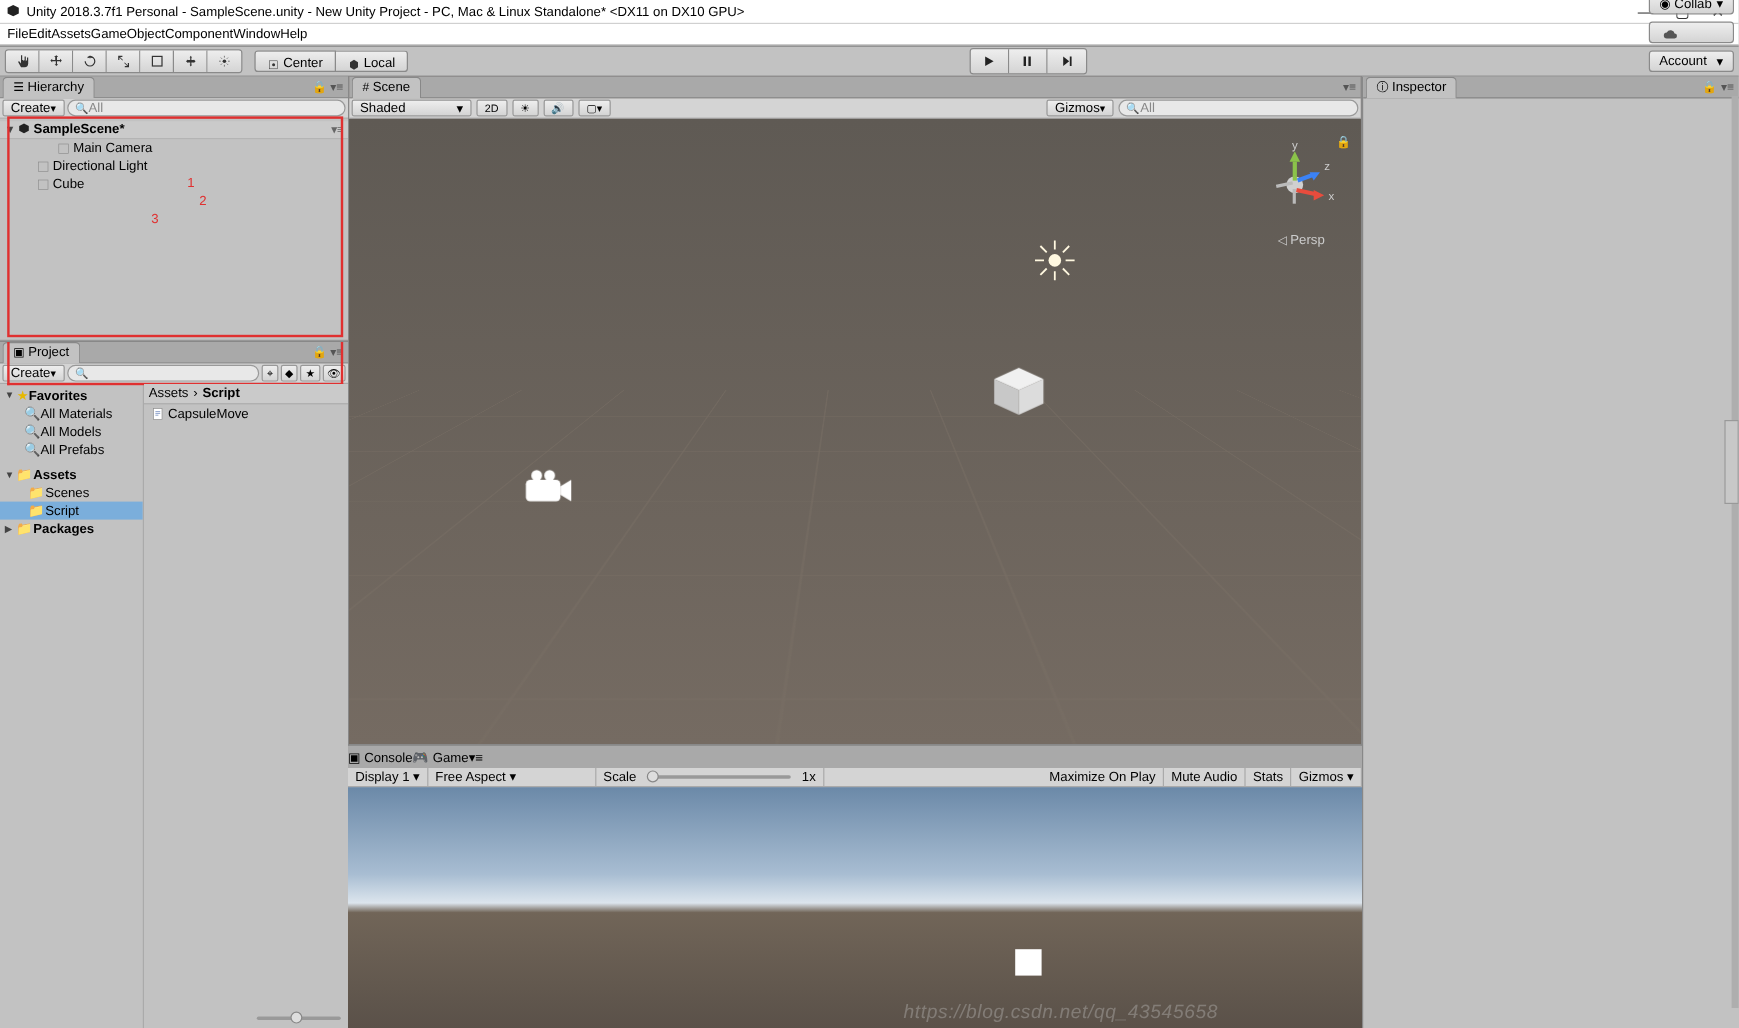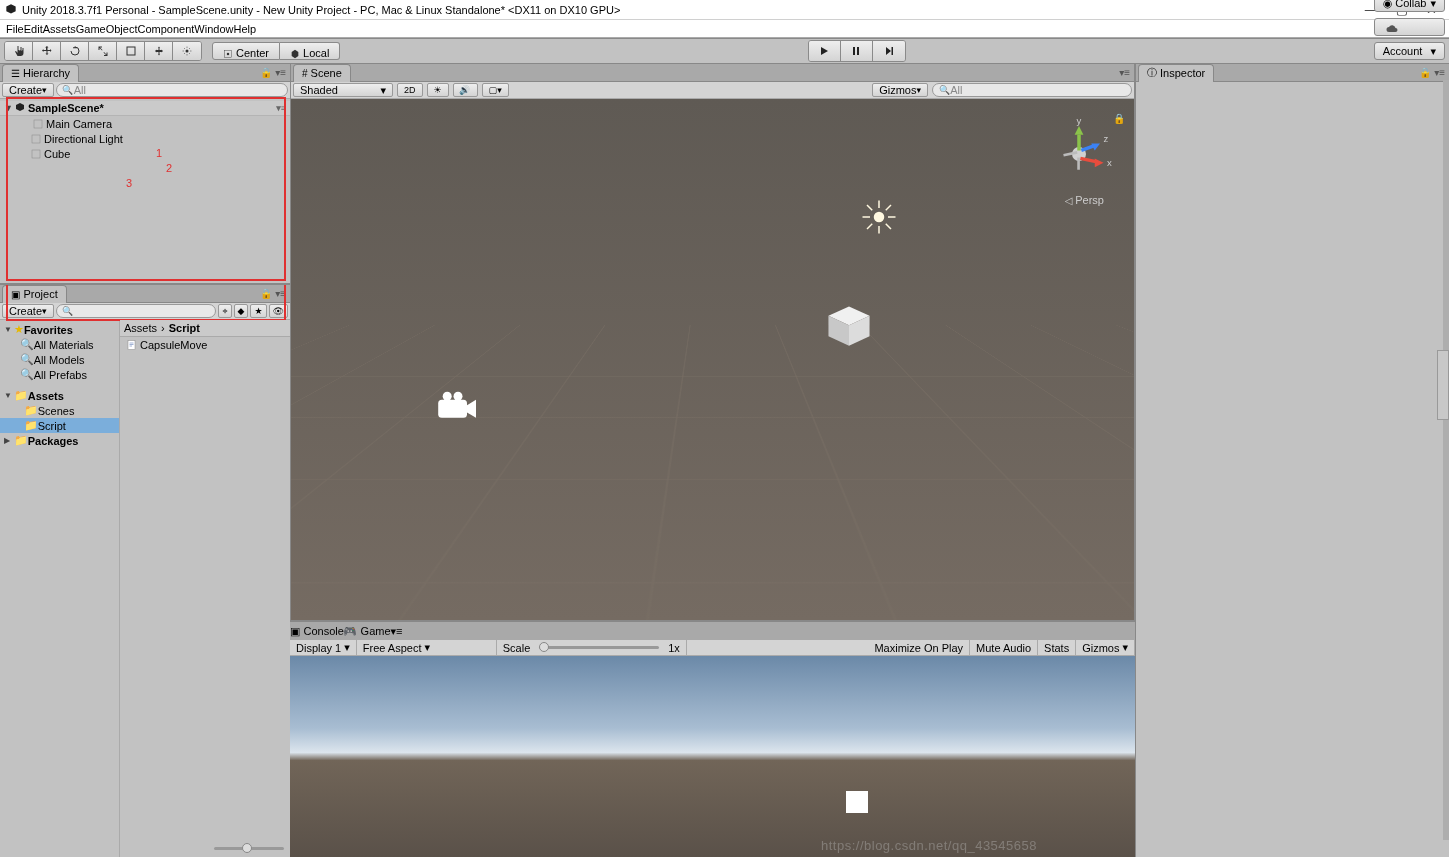--- a/index.html
+++ b/index.html
@@ -75,21 +75,21 @@
 .cam { position:absolute; top:290px; left:145px; color:#fff; }
 
 
 .bottom-dock { height:236px; border-top:1px solid #888; display:flex; flex-direction:column; }
 .bottom-tabs { height:18px; background:#a9a9a9; display:flex; align-items:center; }
 .game-toolbar { height:16px; background:#d4d4d4; border-bottom:1px solid #aaa; display:flex; align-items:center; font-size:10px; }
 .game-toolbar > div { padding:0 6px; border-right:1px solid #aaa; height:100%; display:flex; align-items:center; gap:3px; }
 .game-view { flex:1; background:linear-gradient(#6b89a8 0%,#a8bdd2 36%,#dce5ed 48%,#716558 52%,#5a5149 100%); position:relative; }
 .game-cube { position:absolute; left:556px; top:135px; width:22px; height:22px; background:#fff; }
 .scroll-thumb { position:absolute; right:0; width:12px; background:#c8c8c8; border:1px solid #999; }
-.watermark { position:absolute; bottom:4px; right:98px; color:rgba(200,200,200,.35); font-size:13px; letter-spacing:.5px; }
+.watermark { position:absolute; bottom:4px; right:120px; color:rgba(200,200,200,.35); font-size:16px; letter-spacing:.5px;font-style:italic; }
 .fav-star { color:#e6b800; font-size:11px; }
 .fold { color:#444; font-size:8px; width:10px; display:inline-block; }
 
 </style>
 </head>
 <body>
 
 <div class="titlebar">
   <svg class="logo" viewBox="0 0 24 24">
       <path fill="#222" d="M12 2l8 4v8l-8 4-8-4V6z"></path>
@@ -226,21 +226,21 @@
       </div>
       <div class="hierarchy-body">
         <div class="tree-row scene">
           <span class="arrow">▼</span>
           <svg class="ico" viewBox="0 0 24 24">
               <path fill="#222" d="M12 2l8 4v8l-8 4-8-4V6z"></path>
             </svg>
           <span>SampleScene*</span>
           <span style="margin-left:auto;padding-right:4px;color:#666;font-size:9px">▾≡</span>
         </div>
-        <div class="tree-row" style="padding-left:32px">
+        <div class="tree-row" style="padding-left:47px">
           <svg class="ico" viewBox="0 0 24 24">
               <rect x="4" y="4" width="16" height="16" fill="none" stroke="#888"></rect>
             </svg>
           <span>Main Camera</span>
         </div>
         <div class="tree-row" style="padding-left:30px">
           <svg class="ico" viewBox="0 0 24 24">
               <rect x="4" y="4" width="16" height="16" fill="none" stroke="#888"></rect>
             </svg>
           <span>Directional Light</span>

